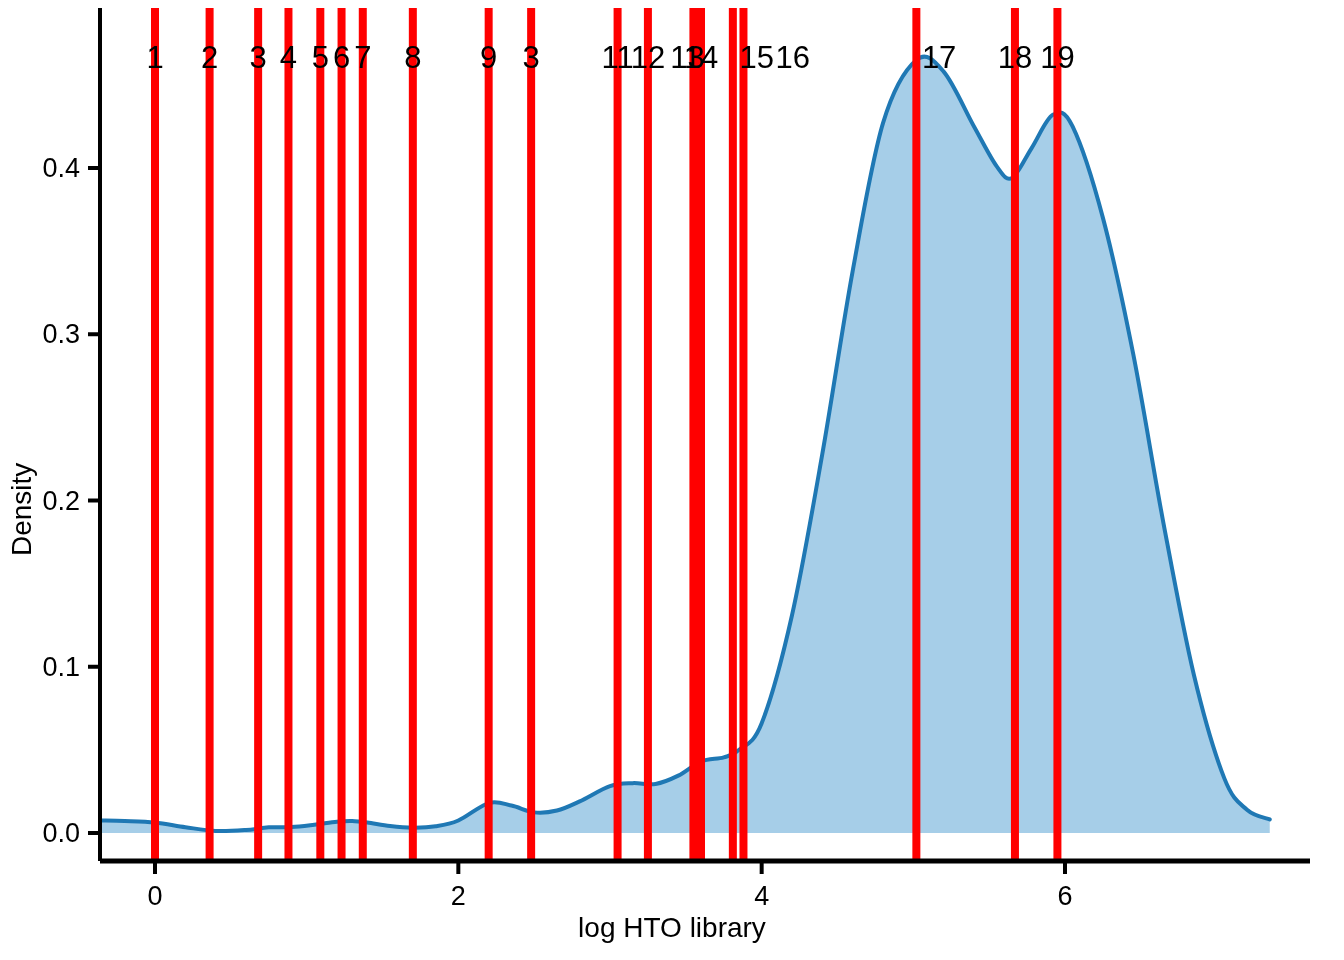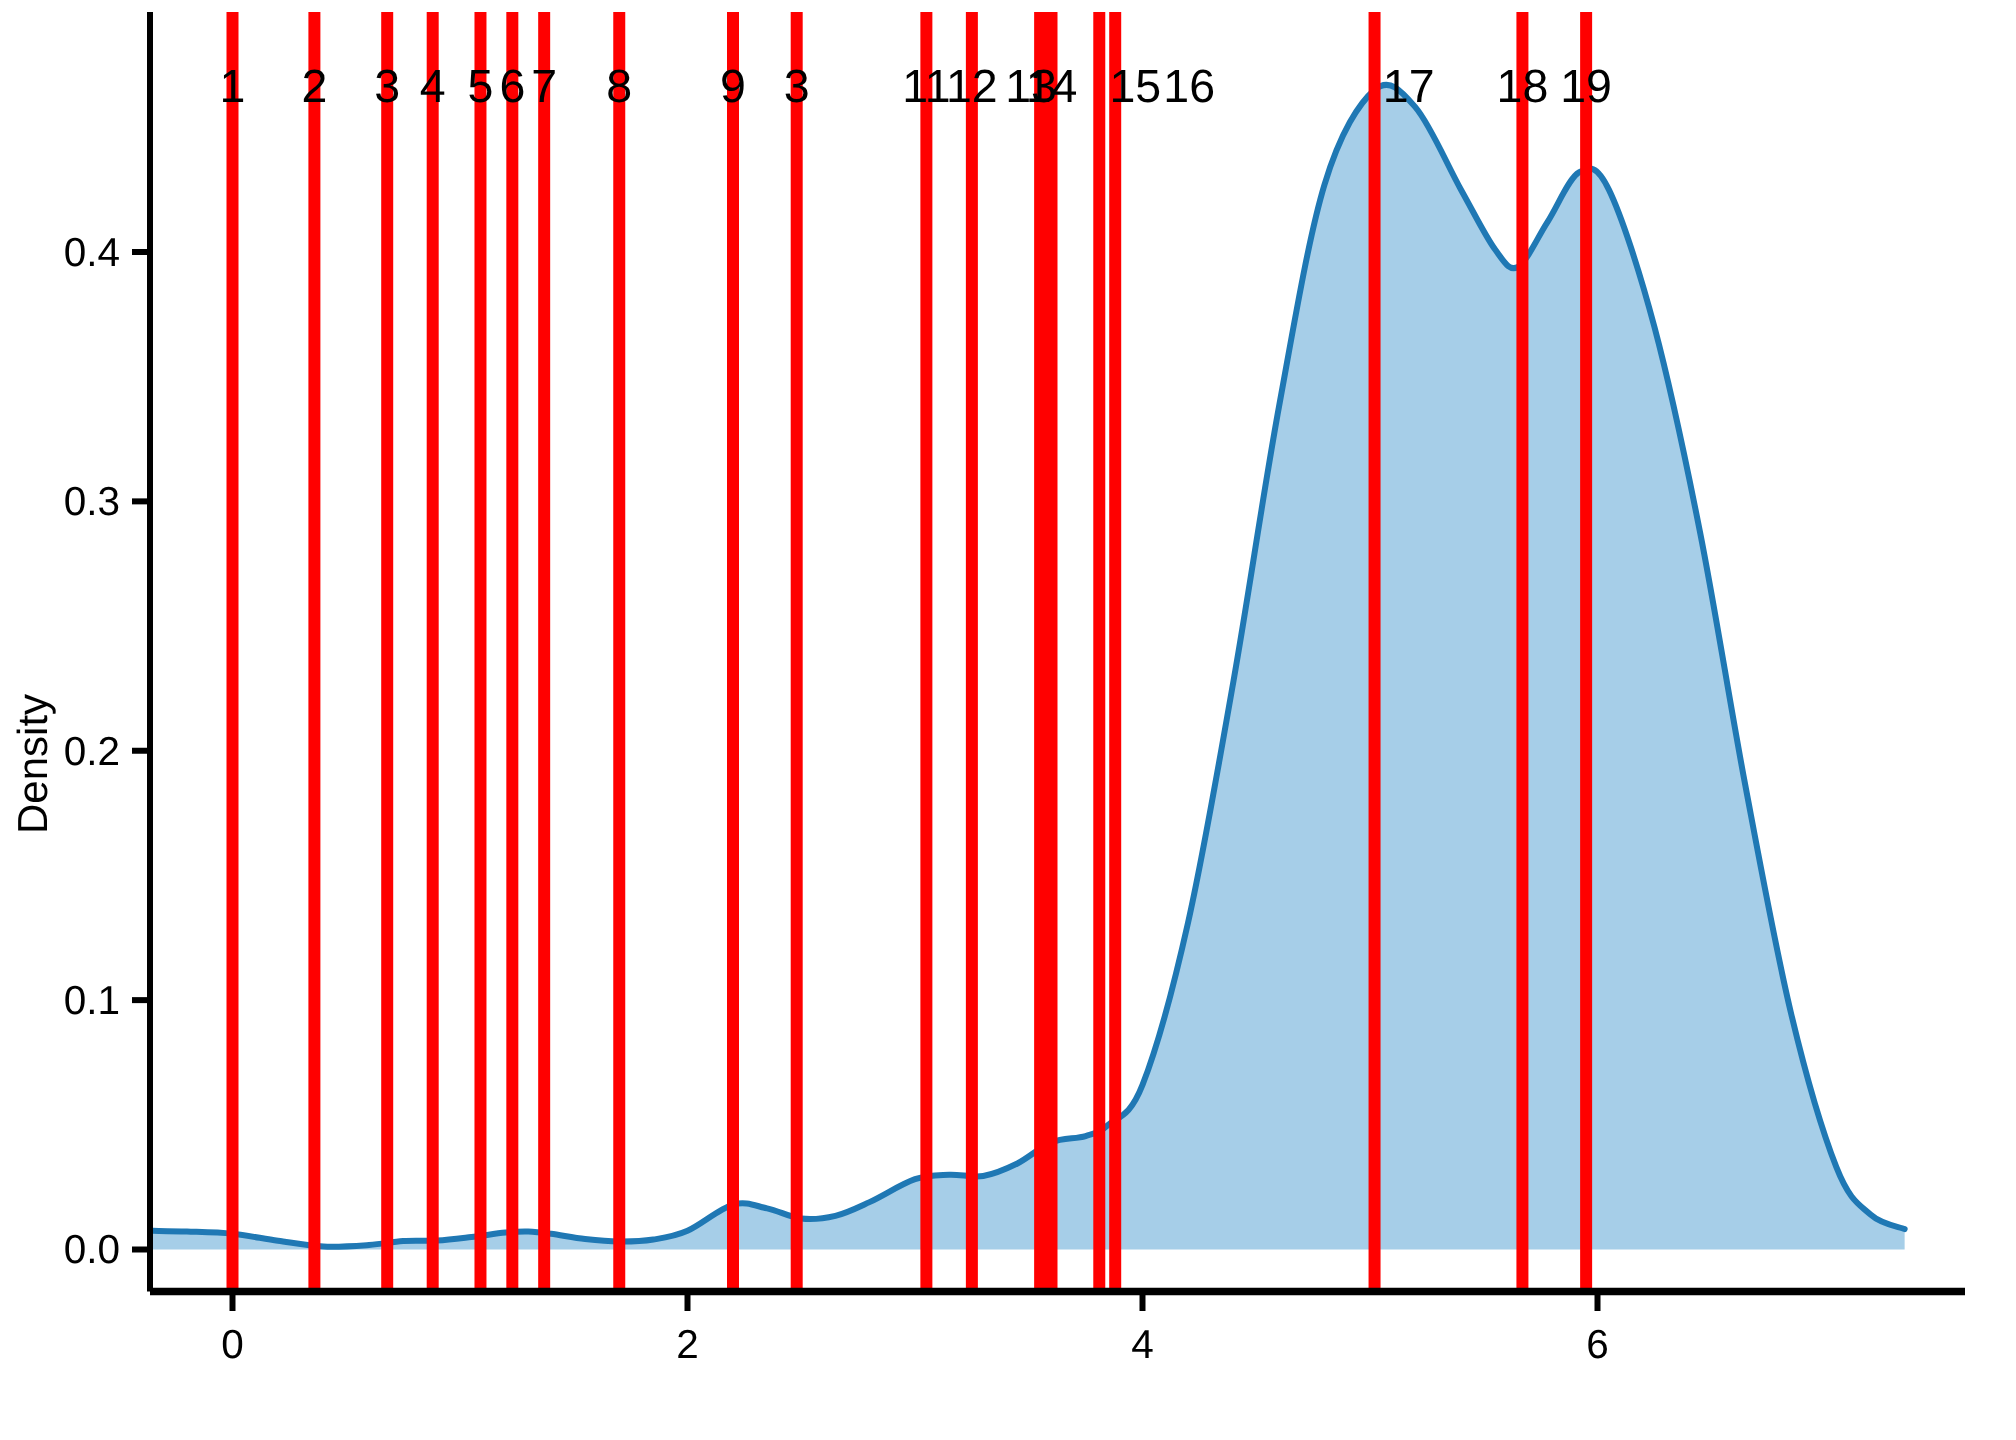--- a/index.html
+++ b/index.html
@@ -77,14 +77,15 @@
     <div class="vline-label" style="left: 491.133px; width: 80px; top: 42px;">3</div>
     <div class="vline-label" style="left: 577.583px; width: 80px; top: 42px;">11</div>
     <div class="vline-label" style="left: 607.917px; width: 80px; top: 42px;">12</div>
     <div class="vline-label" style="left: 653.417px; width: 68px; top: 42px;">13</div>
     <div class="vline-label" style="left: 661px; width: 80px; top: 42px;">14</div>
     <div class="vline-label" style="left: 692.85px; width: 80px; top: 42px; margin-left: 24px;">15</div>
     <div class="vline-label" style="left: 730px; width: 80px; top: 42px; text-align: right;">16</div>
     <div class="vline-label" style="left: 876.367px; width: 80px; top: 42px; text-align: right;">17</div>
     <div class="vline-label" style="left: 974.95px; width: 80px; top: 42px;">18</div>
     <div class="vline-label" style="left: 1017.42px; width: 80px; top: 42px;">19</div>
+    <div class="axis-title-x" style="left: 0px; width: 1344px; top: 912px;">log HTO library</div>
     <div class="axis-title-y" style="left: 6px; top: 556px;">Density</div>
   </div>
 
 </body></html>

